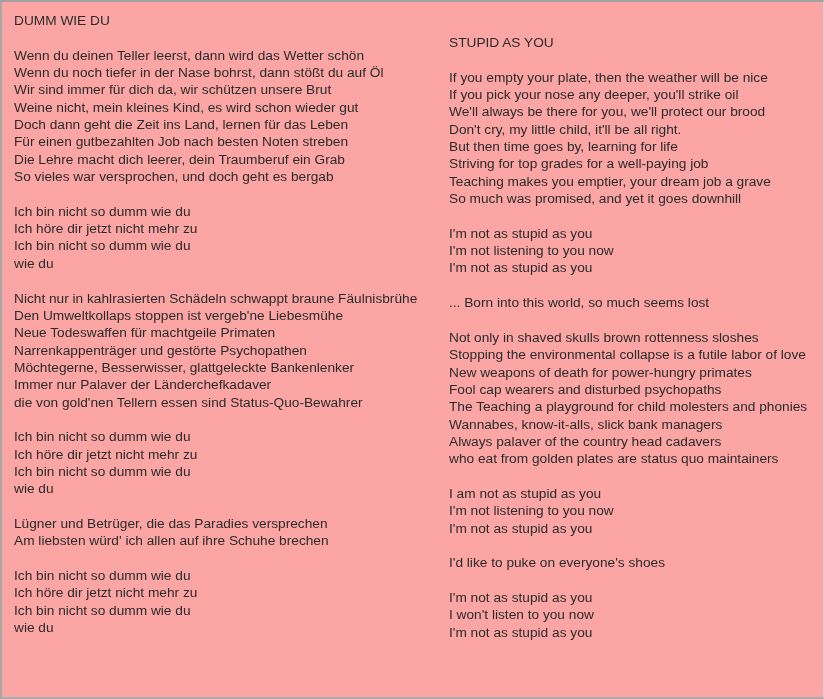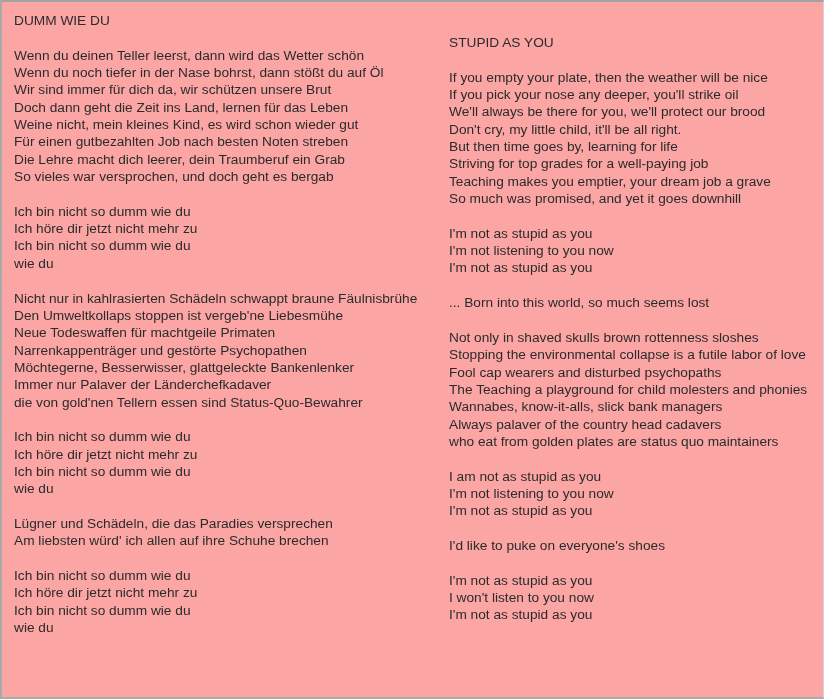--- a/index.html
+++ b/index.html
@@ -51,22 +51,22 @@
 
 <div class="page">
   <div class="lyrics-column col-german">
       <div class="stanza">
         <div class="song-title">DUMM WIE DU</div>
       </div>
       <div class="stanza">
         <div class="lyric-line">Wenn du deinen Teller leerst, dann wird das Wetter schön</div>
         <div class="lyric-line">Wenn du noch tiefer in der Nase bohrst, dann stößt du auf Öl</div>
         <div class="lyric-line">Wir sind immer für dich da, wir schützen unsere Brut</div>
+        <div class="lyric-line">Weine nicht, mein kleines Kind, es wird schon wieder gut</div>
         <div class="lyric-line">Doch dann geht die Zeit ins Land, lernen für das Leben</div>
-        <div class="lyric-line">Weine nicht, mein kleines Kind, es wird schon wieder gut</div>
         <div class="lyric-line">Für einen gutbezahlten Job nach besten Noten streben</div>
         <div class="lyric-line">Die Lehre macht dich leerer, dein Traumberuf ein Grab</div>
         <div class="lyric-line">So vieles war versprochen, und doch geht es bergab</div>
       </div>
       <div class="stanza">
         <div class="lyric-line">Ich bin nicht so dumm wie du</div>
         <div class="lyric-line">Ich höre dir jetzt nicht mehr zu</div>
         <div class="lyric-line">Ich bin nicht so dumm wie du</div>
         <div class="lyric-line">wie du</div>
       </div>
@@ -79,21 +79,21 @@
         <div class="lyric-line">Immer nur Palaver der Länderchefkadaver</div>
         <div class="lyric-line">die von gold'nen Tellern essen sind Status-Quo-Bewahrer</div>
       </div>
       <div class="stanza">
         <div class="lyric-line">Ich bin nicht so dumm wie du</div>
         <div class="lyric-line">Ich höre dir jetzt nicht mehr zu</div>
         <div class="lyric-line">Ich bin nicht so dumm wie du</div>
         <div class="lyric-line">wie du</div>
       </div>
       <div class="stanza">
-        <div class="lyric-line">Lügner und Schädeln, die das Paradies versprechen</div>
+        <div class="lyric-line">Lügner und Betrüger, die das Paradies versprechen</div>
         <div class="lyric-line">Am liebsten würd' ich allen auf ihre Schuhe brechen</div>
       </div>
       <div class="stanza">
         <div class="lyric-line">Ich bin nicht so dumm wie du</div>
         <div class="lyric-line">Ich höre dir jetzt nicht mehr zu</div>
         <div class="lyric-line">Ich bin nicht so dumm wie du</div>
         <div class="lyric-line">wie du</div>
       </div>
     </div>
   <div class="lyrics-column col-english">
@@ -114,20 +114,21 @@
         <div class="lyric-line">I'm not as stupid as you</div>
         <div class="lyric-line">I'm not listening to you now</div>
         <div class="lyric-line">I'm not as stupid as you</div>
       </div>
       <div class="stanza">
         <div class="lyric-line">... Born into this world, so much seems lost</div>
       </div>
       <div class="stanza">
         <div class="lyric-line">Not only in shaved skulls brown rottenness sloshes</div>
         <div class="lyric-line">Stopping the environmental collapse is a futile labor of love</div>
+        <div class="lyric-line">New weapons of death for power-hungry primates</div>
         <div class="lyric-line">Fool cap wearers and disturbed psychopaths</div>
         <div class="lyric-line">The Teaching a playground for child molesters and phonies</div>
         <div class="lyric-line">Wannabes, know-it-alls, slick bank managers</div>
         <div class="lyric-line">Always palaver of the country head cadavers</div>
         <div class="lyric-line">who eat from golden plates are status quo maintainers</div>
       </div>
       <div class="stanza">
         <div class="lyric-line">I am not as stupid as you</div>
         <div class="lyric-line">I'm not listening to you now</div>
         <div class="lyric-line">I'm not as stupid as you</div>

